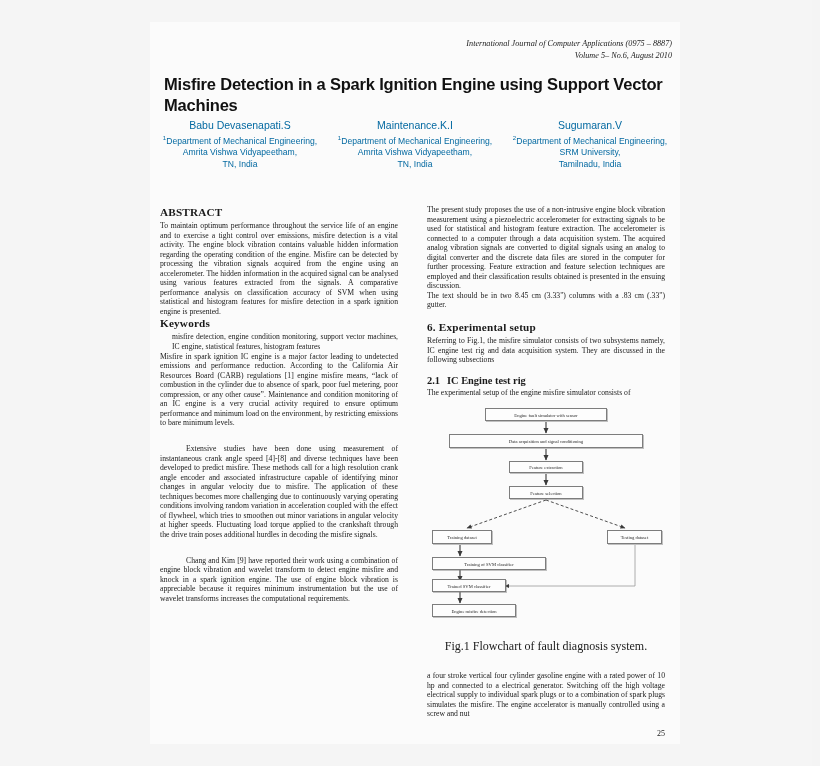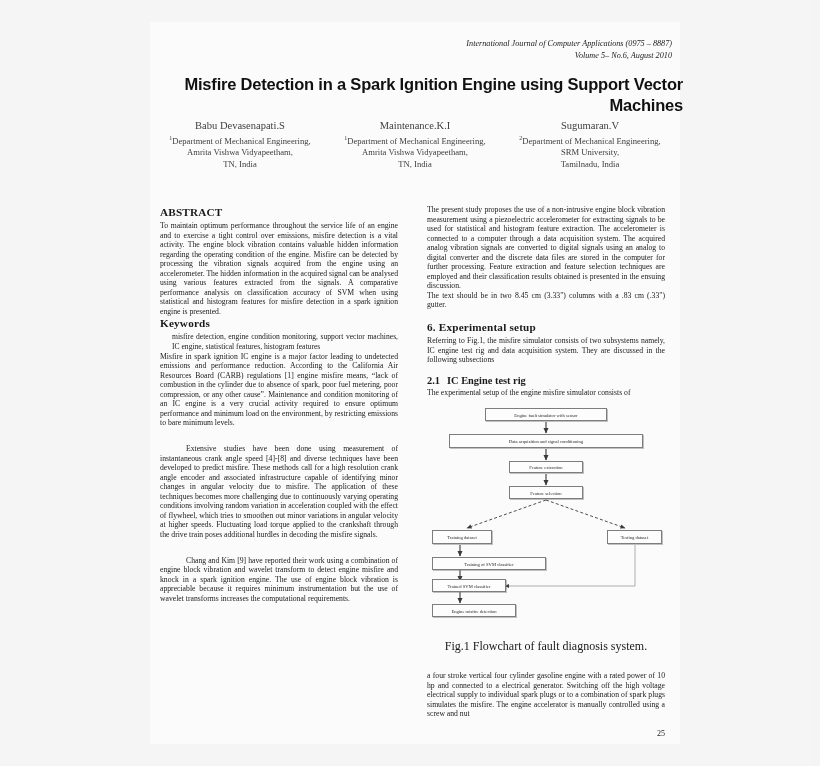--- a/index.html
+++ b/index.html
@@ -44,46 +44,46 @@
     line-height: 11.5px;
     color: #202020;
     padding-right: 8px;
     box-sizing: border-box;
   }
   .journal-header div { white-space: nowrap; }
 
   
   .paper-title {
     position: absolute;
-    left: 173px;
+    left: 164px;
     top: 74px;
     width: 510px;
-    text-align: right;
+    text-align: left;
     font-family: "Liberation Sans", sans-serif;
     font-weight: bold;
     font-size: 16.5px;
     line-height: 21px;
     letter-spacing: -0.2px;
     color: #111;
   }
 
   
   .authors {
     position: absolute;
     left: 158px;
     top: 119px;
     width: 514px;
     display: flex;
     justify-content: space-between;
   }
   .author-col {
     width: 164px;
     text-align: center;
-    font-family: Liberation Serif, serif;
-    color: #404040;
+    font-family: Liberation Sans, sans-serif;
+    color: #0369a1;
   }
   .author-name {
     font-size: 10.5px;
     line-height: 13px;
     margin-bottom: 1px;
   }
   .author-aff {
     font-size: 8.6px;
     line-height: 11.6px;
   }

